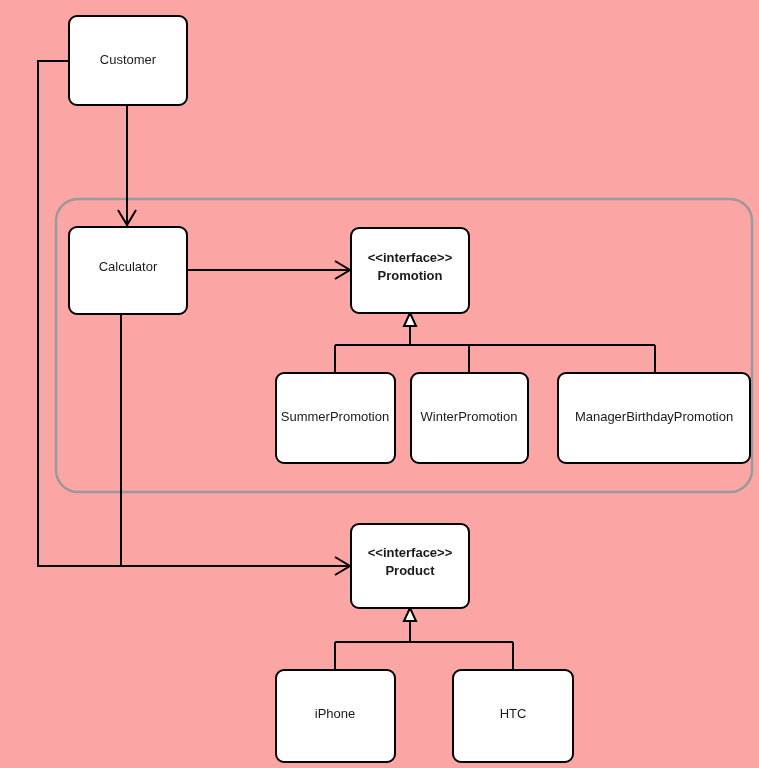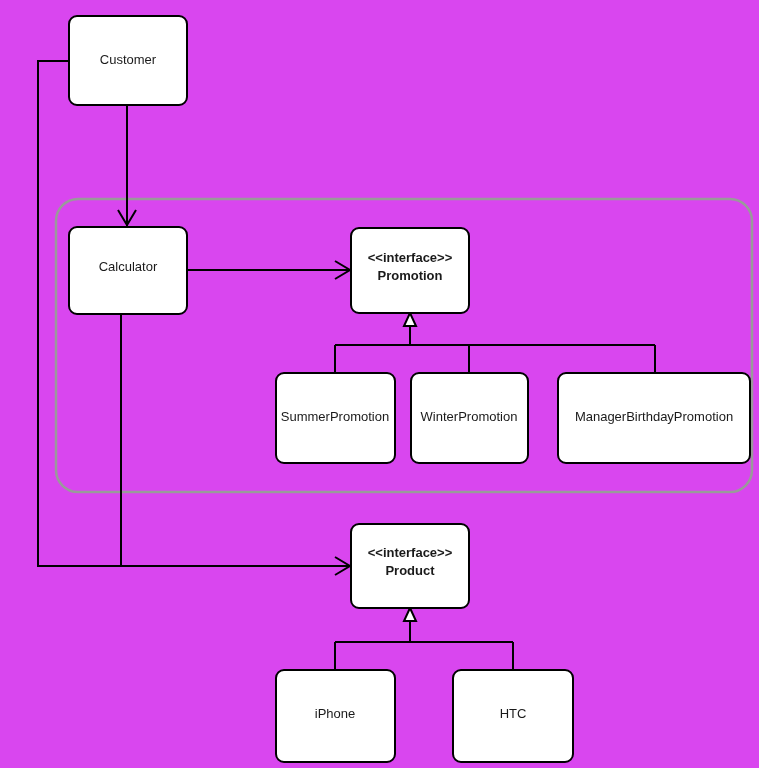--- a/index.html
+++ b/index.html
@@ -7,21 +7,21 @@
     padding: 0;
     background: #ffffff;
   }
   body {
     font-family: "Liberation Sans", sans-serif;
   }
   #canvas-wrap {
     position: relative;
     width: 759px;
     height: 768px;
-    background: #d946ef;
+    background: #fca5a5;
     overflow: hidden;
   }
   svg.diagram {
     position: absolute;
     left: 0;
     top: 0;
     width: 759px;
     height: 768px;
   }
   .node-box {

